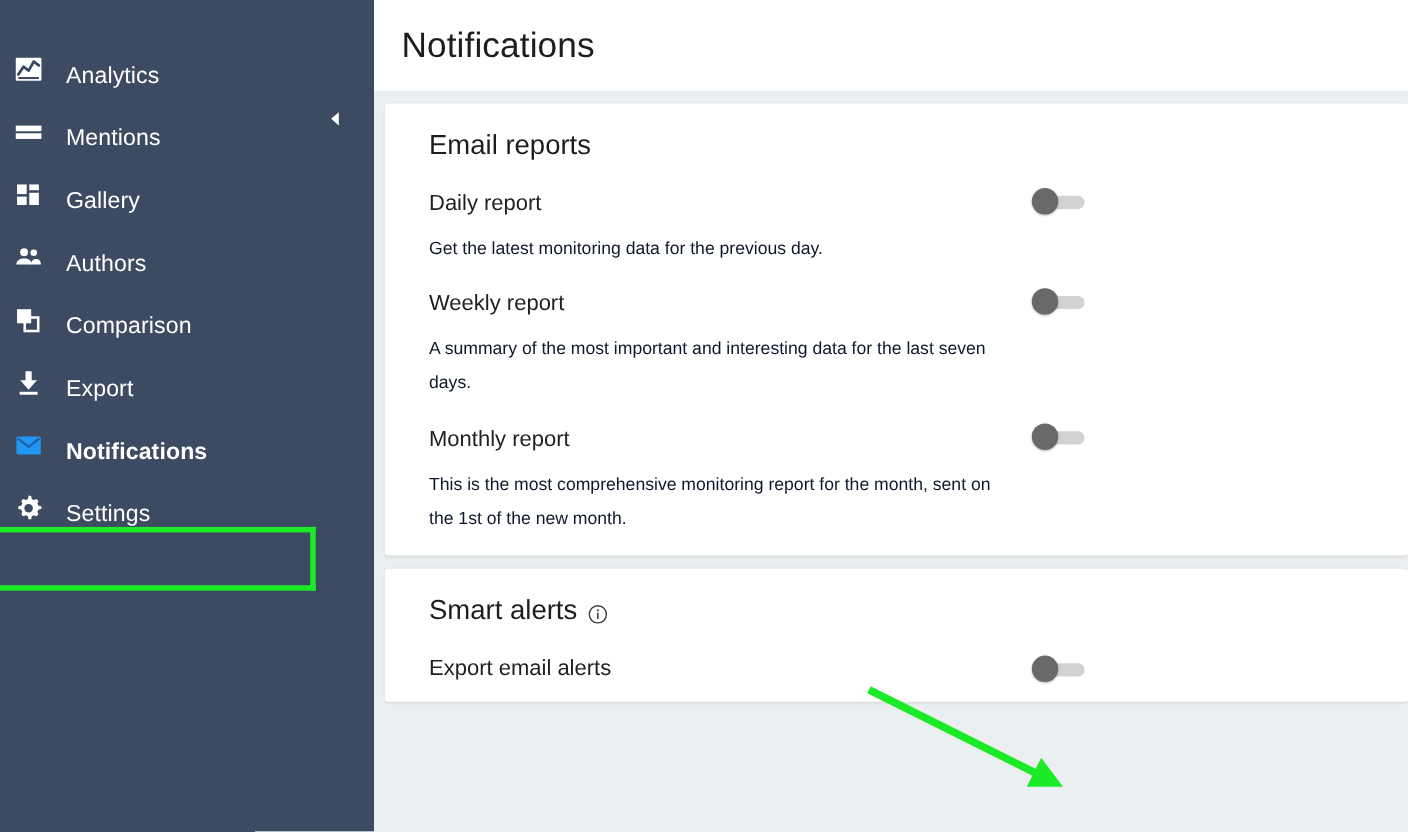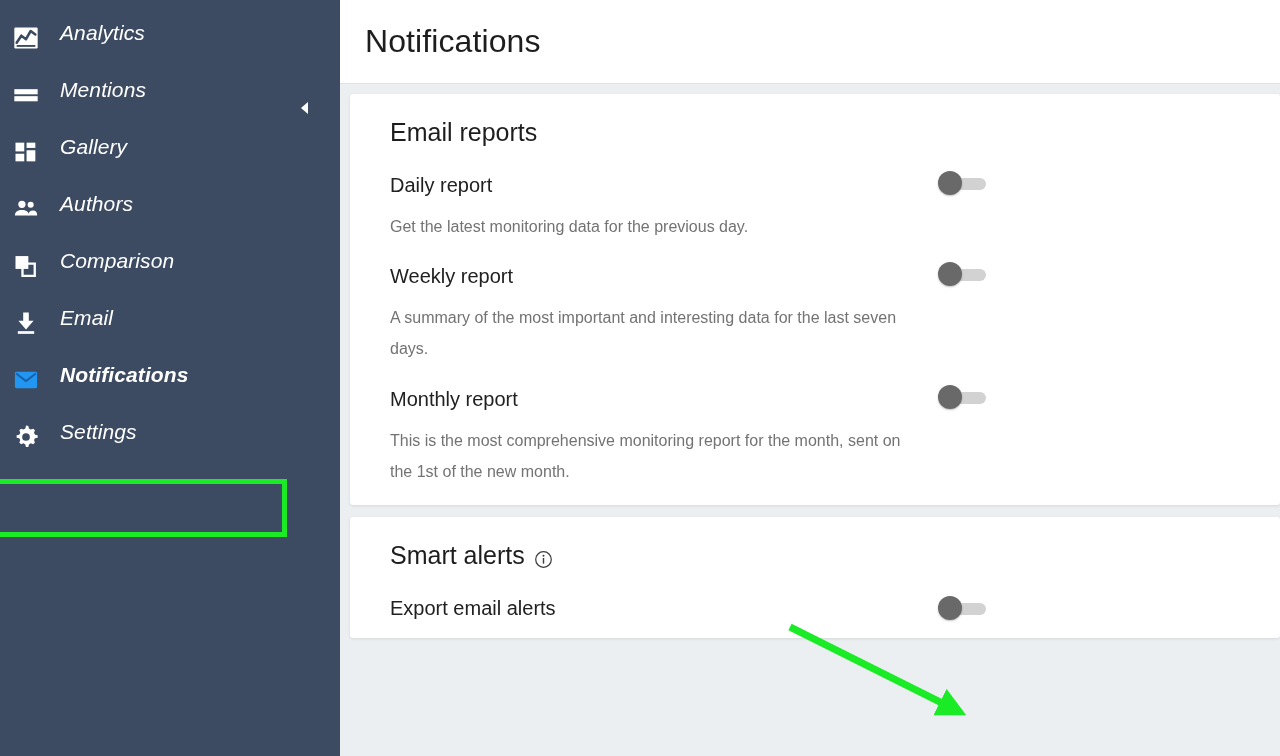--- a/index.html
+++ b/index.html
@@ -27,24 +27,23 @@
     background: #3c4b61;
     flex: 0 0 340px;
     padding-top: 22px;
     position: relative;
   }
 
   .nav-item {
     position: relative;
     height: 57px;
     display: flex;
-    align-items: flex-start;
+    align-items: flex-end;
     padding-left: 10px;
     cursor: pointer;
-    font-style: italic;
   }
 
   .nav-icon {
     width: 32px;
     height: 32px;
     flex: 0 0 32px;
     display: flex;
     align-items: center;
     justify-content: center;
     margin-right: 18px;
@@ -157,21 +156,21 @@
 
   .setting-label {
     font-size: 20px;
     color: #212121;
     font-weight: 400;
     line-height: 1.2;
   }
 
   .setting-desc {
     font-size: 16px;
-    color: #737373;
+    color: #0f172a;
     line-height: 1.95;
     margin-top: 14px;
     max-width: 530px;
   }
 
   
   .toggle {
     position: absolute;
     right: 270px;
     top: -2px;
@@ -277,21 +276,21 @@
     </div>
 
     <div class="nav-item">
       <span class="nav-icon">
         <svg width="28" height="28" viewBox="0 0 24 24">
           <rect x="9.6" y="3" width="4.8" height="8" fill="#ffffff"></rect>
           <polygon points="5.5,10 18.5,10 12,17.5" fill="#ffffff"></polygon>
           <rect x="5" y="19" width="14" height="2.3" fill="#ffffff"></rect>
         </svg>
       </span>
-      <span class="nav-label">Email</span>
+      <span class="nav-label">Export</span>
     </div>
 
     <div class="nav-item active">
       <span class="nav-icon">
         <svg width="28" height="28" viewBox="0 0 24 24">
           <rect x="2.5" y="5" width="19" height="14" rx="1.2" fill="#2196f3"></rect>
           <polyline points="3.6,6.4 12,13 20.4,6.4" fill="none" stroke="#1b63a8" stroke-width="1.8" stroke-linejoin="round"></polyline>
         </svg>
       </span>
       <span class="nav-label">Notifications</span>

